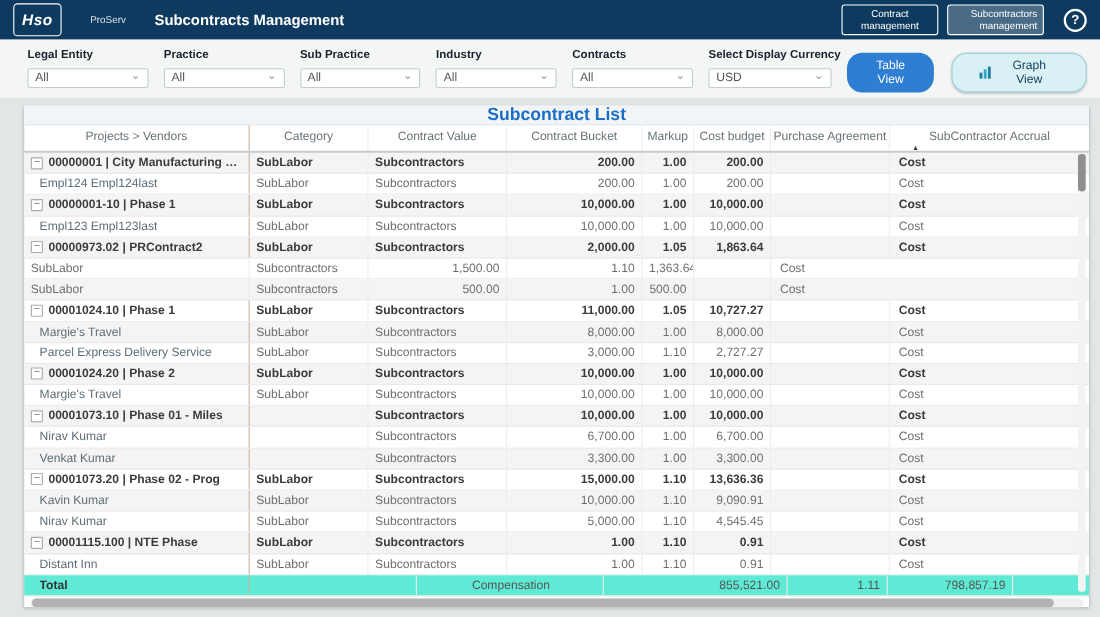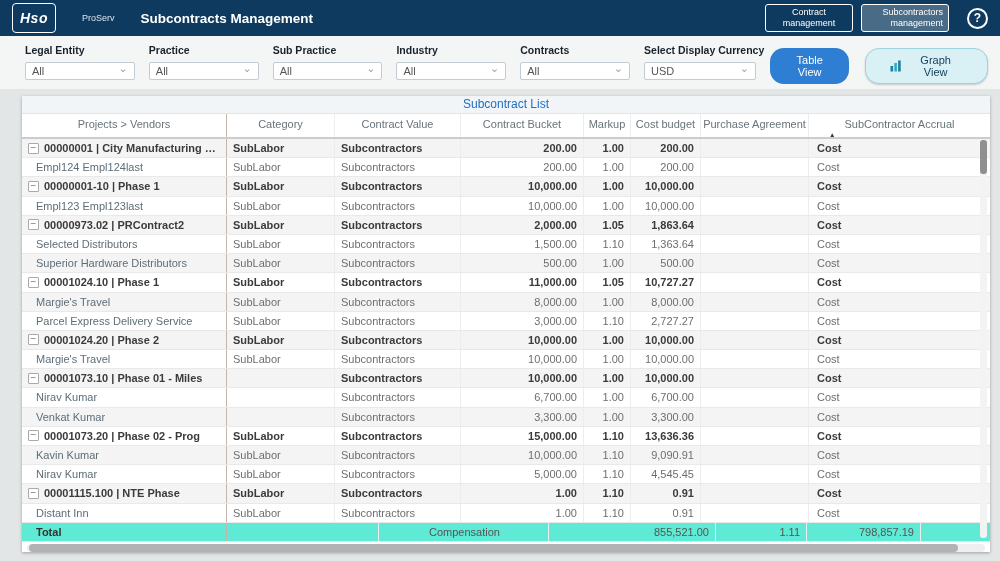--- a/index.html
+++ b/index.html
@@ -28,21 +28,21 @@
             align-items:center; justify-content:space-between; padding:0 6px; font-size:11px; color:#555; cursor:pointer; }
   .chev { color:#97a3a9; font-size:11px; margin-top:-5px; }
   .viewtoggle { margin-left:auto; display:flex; gap:16px; align-items:center; padding-top:8px; }
   .btn-table { background:#2e7ed3; color:#fff; border:none; border-radius:14px; padding:6px 14px; font-size:11px; cursor:pointer; font-family:inherit; }
   .btn-graph { background:#d9f1f4; color:#16405e; border:1px solid #9fd2dd; border-radius:14px; padding:5px 24px;
                font-size:11px; display:flex; align-items:center; gap:5px; cursor:pointer; font-family:inherit; box-shadow:0 1px 2px rgba(0,0,0,.18); }
 
   
   .content { padding:6px 10px 0 22px; }
   .card { background:#fff; box-shadow:0 1px 3px rgba(0,0,0,.3); position:relative; }
-  .card-title { height:17px; line-height:17px; text-align:center; background:#f2f5f7; color:#1b6ec5; font-weight:normal; font-size:12px; }
+  .card-title { height:17px; line-height:17px; text-align:center; background:#f2f5f7; color:#1b6ec5; font-weight:bold; font-size:16px; }
   .grid { display:grid; grid-template-columns:205px 108px 126px 123px 47px 70px 108px 1fr; }
   .thead { height:26px; border-top:1px solid #e2e6e8; border-bottom:2px solid #c9cdd0; }
   .th { font-size:11px; color:#68747a; text-align:center; line-height:21px; border-right:1px solid #eceeee;
         overflow:hidden; white-space:nowrap; padding:0 2px; position:relative; cursor:pointer; }
   .th:first-child { border-right:1px solid #c6b4a9; }
   .th:last-child { border-right:none; }
   .sort { position:absolute; left:20px; bottom:-1px; font-size:6.5px; color:#3a3a3a; line-height:7px; }
 
   .tr { height:19.2px; border-bottom:1px solid #e9e9e9; cursor:default; }
   .tr.stripe { background:#f4f4f4; }
@@ -221,35 +221,29 @@
             </div>
             <div class="c cat">SubLabor</div>
             <div class="c bucket">Subcontractors</div>
             <div class="c num val">2,000.00</div>
             <div class="c num markup">1.05</div>
             <div class="c num cost">1,863.64</div>
             <div class="c pa"></div>
             <div class="c accr">Cost</div>
           </div>
           <div class="tr grid child">
-            <div class="c name">
-              <span class="nm">Selected Distributors</span>
-            </div>
             <div class="c cat">SubLabor</div>
             <div class="c bucket">Subcontractors</div>
             <div class="c num val">1,500.00</div>
             <div class="c num markup">1.10</div>
             <div class="c num cost">1,363.64</div>
             <div class="c pa"></div>
             <div class="c accr">Cost</div>
           </div>
           <div class="tr grid child stripe">
-            <div class="c name">
-              <span class="nm">Superior Hardware Distributors</span>
-            </div>
             <div class="c cat">SubLabor</div>
             <div class="c bucket">Subcontractors</div>
             <div class="c num val">500.00</div>
             <div class="c num markup">1.00</div>
             <div class="c num cost">500.00</div>
             <div class="c pa"></div>
             <div class="c accr">Cost</div>
           </div>
           <div class="tr grid group">
             <div class="c name">

